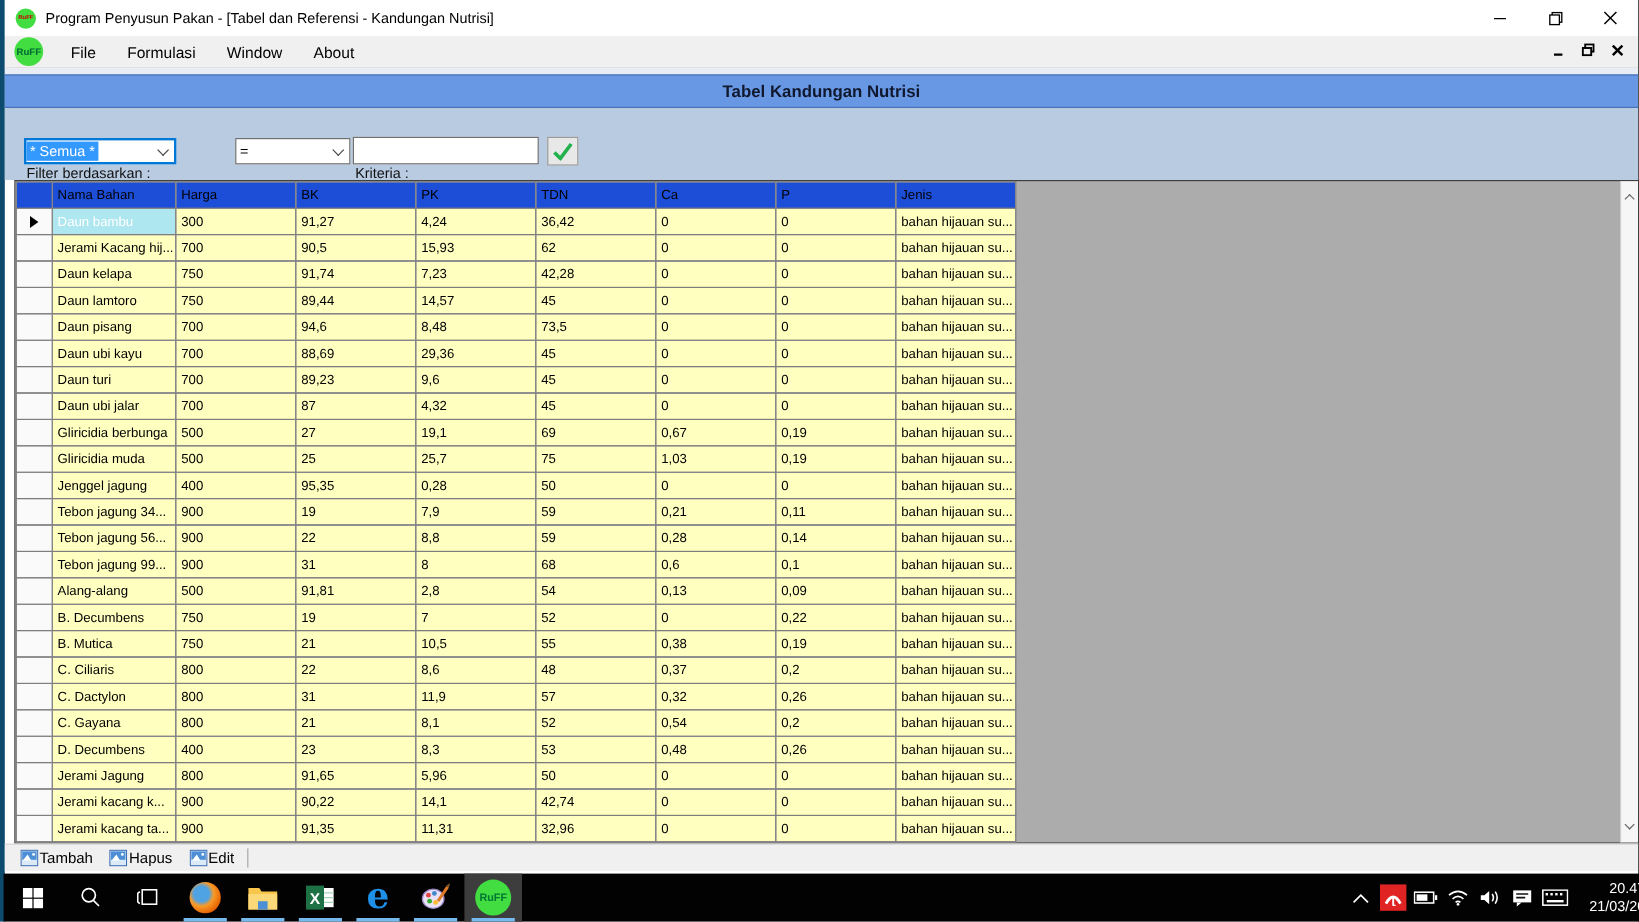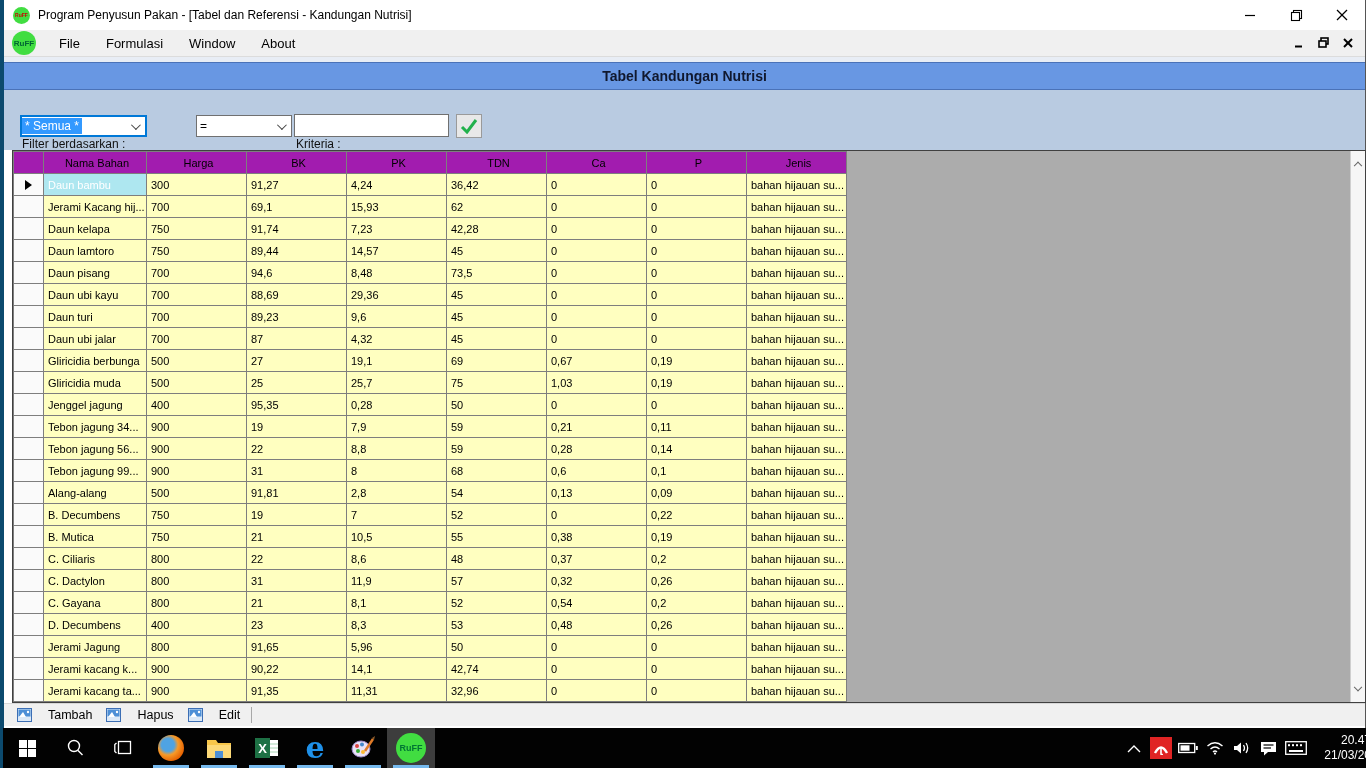--- a/index.html
+++ b/index.html
@@ -41,35 +41,35 @@
   .combo .val { padding-left:3px; }
   .combo-field .val { background:#3399ff; color:#fff; padding:1px 3px; }
   .combo .chev { margin-left:auto; margin-right:7px; width:7px; height:7px; border-right:1.5px solid #444; border-bottom:1.5px solid #444; transform:rotate(45deg) translateY(-2px); }
   .criteria-input { position:absolute; left:290px; top:24px; width:155px; height:23px; border:1px solid #707070; background:#fff; font-size:12px; padding:0 4px; font-family:"Liberation Sans", sans-serif; }
   .check-btn { position:absolute; left:452px; top:24px; width:26px; height:24px; background:#e8e8e8; border:1px solid #9a9a9a; display:flex; align-items:center; justify-content:center; }
 
   
   .grid-area { position:absolute; left:8px; top:150px; width:1354px; height:553px; background:var(--grid-outside); border:1px solid #404040; }
   table.grid { border-collapse:collapse; table-layout:fixed; background:var(--grid-outside); }
   table.grid td { height:22px; border:1px solid #7e7e7e; font-size:11px; padding:0 0 0 4px; overflow:hidden; white-space:nowrap; color:#000; }
-  table.grid tr.hdr td { background:#a21caf; font-size:11px;text-align:center; }
+  table.grid tr.hdr td { background:#1d4ed8; font-size:11px; }
   table.grid td.rowhdr { background:#fafafa; padding:0; }
   table.grid td.cell { background:var(--cell-yellow); }
   table.grid td.selcell { background:var(--selected-cell); color:#fff; }
   .sel-arrow { display:block; margin:0 auto; width:0; height:0; border-left:7px solid #000; border-top:5px solid transparent; border-bottom:5px solid transparent; }
 
   .vscroll { position:absolute; right:0; top:0; width:15px; height:100%; background:#f6f6f6; border-left:1px solid #cfcfcf; }
   .vs-arrow { position:absolute; left:0; width:100%; height:16px; display:flex; align-items:center; justify-content:center; }
   .vs-up { top:4px; } .vs-down { bottom:4px; }
   .tri-up { width:6px; height:6px; border-left:1.5px solid #666; border-top:1.5px solid #666; transform:rotate(45deg) translate(2px,2px); }
   .tri-down { width:6px; height:6px; border-right:1.5px solid #666; border-bottom:1.5px solid #666; transform:rotate(45deg) translate(-2px,-2px); }
 
   
   .toolbar { position:absolute; left:0; top:703px; width:100%; height:23px; background:#f0f0f0; border-top:1px solid #d8d8d8; display:flex; align-items:center; padding-left:6px; }
-  .tb-btn { display:flex; align-items:flex-end; gap:16px; padding:2px 7px; font-size:12.5px; color:#000; }
+  .tb-btn { display:flex; align-items:flex-end; gap:1px; padding:2px 7px; font-size:12.5px; color:#000; }
   .tb-sep { width:1px; height:16px; background:#a8a8a8; margin-left:4px; }
 
   
   .taskbar { position:absolute; left:-1px; top:728px; width:1368px; height:40px; background:var(--taskbar); display:flex; align-items:stretch; }
   .tb-slot { width:48px; display:flex; align-items:center; justify-content:center; position:relative; }
   .tb-slot.running::after { content:""; position:absolute; bottom:0; left:6px; right:6px; height:3px; background:var(--running-underline); }
   .tb-slot.active { background:#3d3d3d; }
   .tray { margin-left:auto; display:flex; align-items:stretch; }
   .tray-slot { width:27px; display:flex; align-items:center; justify-content:center; }
   .clock { width:62px; display:flex; flex-direction:column; align-items:flex-end; justify-content:center; color:#fff; font-size:12px; line-height:15px; overflow:hidden; padding-left:2px; }
@@ -198,21 +198,21 @@
             <td class="cell">4,24</td>
             <td class="cell">36,42</td>
             <td class="cell">0</td>
             <td class="cell">0</td>
             <td class="cell">bahan hijauan su...</td>
           </tr>
           <tr>
             <td class="rowhdr"></td>
             <td class="cell">Jerami Kacang hij...</td>
             <td class="cell">700</td>
-            <td class="cell">69,1</td>
+            <td class="cell">90,5</td>
             <td class="cell">15,93</td>
             <td class="cell">62</td>
             <td class="cell">0</td>
             <td class="cell">0</td>
             <td class="cell">bahan hijauan su...</td>
           </tr>
           <tr>
             <td class="rowhdr"></td>
             <td class="cell">Daun kelapa</td>
             <td class="cell">750</td>

